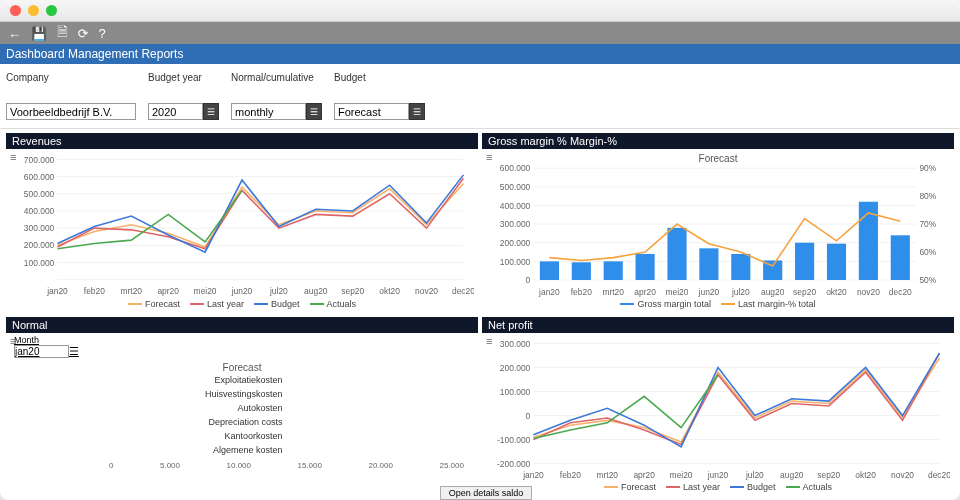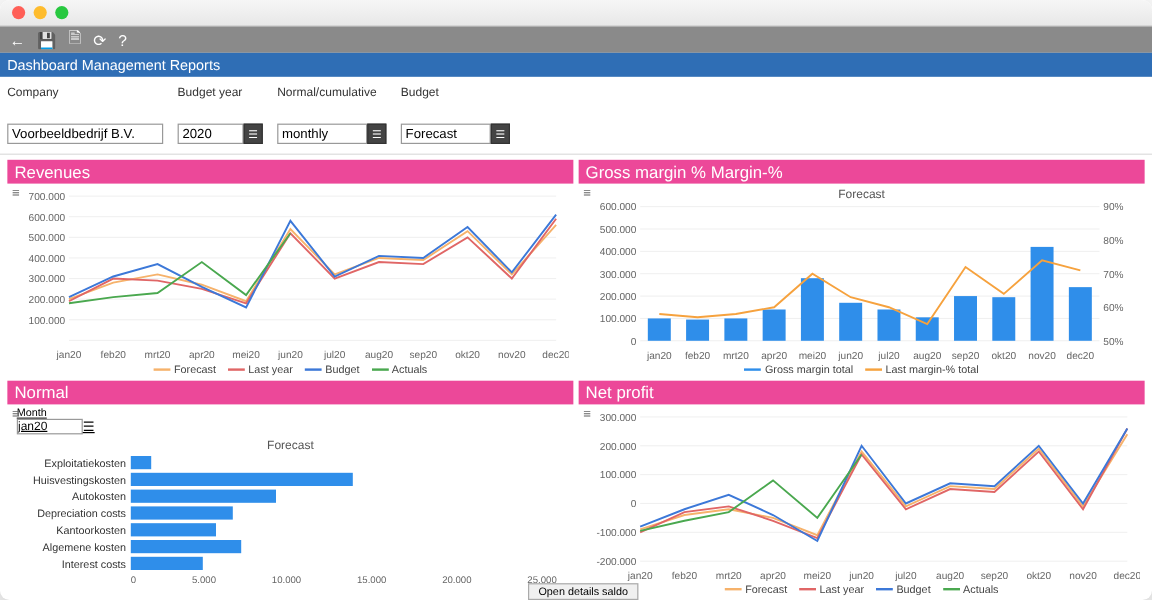--- a/index.html
+++ b/index.html
@@ -12,31 +12,31 @@
 .toolbar span { cursor: pointer; font-size: 13px; }
 .pagetitle { background: #2f6eb5; color: #fff; padding: 3px 6px; font-size: 12px; }
 .filters { display: flex; gap: 12px; padding: 8px 6px; border-bottom: 1px solid #ddd; }
 .filter { display: flex; flex-direction: column; }
 .filter label { font-size: 10px; color: #333; margin-bottom: 1px; }
 .filter .control { display: flex; align-items: center; margin-top: 19px; }
 .filter input { font-size: 11px; padding: 1px 3px; border: 1px solid #999; height: 17px; }
 .filter .pick { width: 16px; height: 17px; background: #444; color: #fff; display: inline-flex; align-items: center; justify-content: center; font-size: 9px; cursor: pointer; border: 1px solid #333; }
 .grid { flex: 1; display: grid; grid-template-columns: 1fr 1fr; grid-template-rows: 1fr 1fr; gap: 4px; padding: 4px 6px; overflow: hidden; }
 .panel { display: flex; flex-direction: column; overflow: hidden; }
-.panel-header { background: #ec4899; color: #fff; padding: 2px 6px; font-size: 14px; }
+.panel-header { background: #0f172a; color: #fff; padding: 2px 6px; font-size: 11px; }
 .panel-body { flex: 1; position: relative; padding: 2px 4px 0 4px; }
 .menu-icon { position: absolute; top: 2px; left: 4px; font-size: 11px; color: #666; cursor: pointer; }
 .chart-title { text-align: center; font-size: 10px; color: #555; margin-top: 2px; }
 svg { width: 100%; display: block; }
 .legend { display: flex; justify-content: center; gap: 10px; font-size: 9px; color: #444; margin-top: 0; flex-wrap: wrap; }
 .legend span.swatch { display: inline-block; width: 14px; height: 2px; margin-right: 3px; vertical-align: middle; }
 .legend .item { display: flex; align-items: center; }
 .footer { position: absolute; bottom: 0; left: 0; right: 0; text-align: center; padding-left: 12px; }
 .footer button { font-size: 9px; padding: 1px 8px; background: #f0f0f0; border: 1px solid #aaa; cursor: pointer; }
-.barh-row { display: flex; align-items: center; height: 14px; }
+.barh-row { display: flex; align-items: center; height: 14px; flex-direction: column; }
 .barh-label { width: 95px; text-align: right; font-size: 9px; padding-right: 4px; color: #333; }
 .barh-track { flex: 1; height: 11px; position: relative; }
 .barh-bar { height: 100%; background: #2f8eea; }
 .month-select { display: flex; flex-direction: column; padding: 0 0 2px 4px; text-decoration: underline; }
 .month-select label { font-size: 9px; }
 </style>
 </head>
 <body>
 
 <div class="mac-window">
@@ -254,26 +254,20 @@
               <div class="barh-track">
                 <div class="barh-bar" style="width: 20%;"></div>
               </div>
             </div>
             <div class="barh-row">
               <div class="barh-label">Algemene kosten</div>
               <div class="barh-track">
                 <div class="barh-bar" style="width: 26%;"></div>
               </div>
             </div>
-            <div class="barh-row">
-              <div class="barh-label">Interest costs</div>
-              <div class="barh-track">
-                <div class="barh-bar" style="width: 16.8%;"></div>
-              </div>
-            </div>
             <div style="display: flex; margin-left: 95px; justify-content: space-between; font-size: 8px; color: rgb(102, 102, 102); margin-top: 2px;">
               <span>0</span>
               <span>5.000</span>
               <span>10.000</span>
               <span>15.000</span>
               <span>20.000</span>
               <span>25.000</span>
             </div>
           </div>
       </div>

